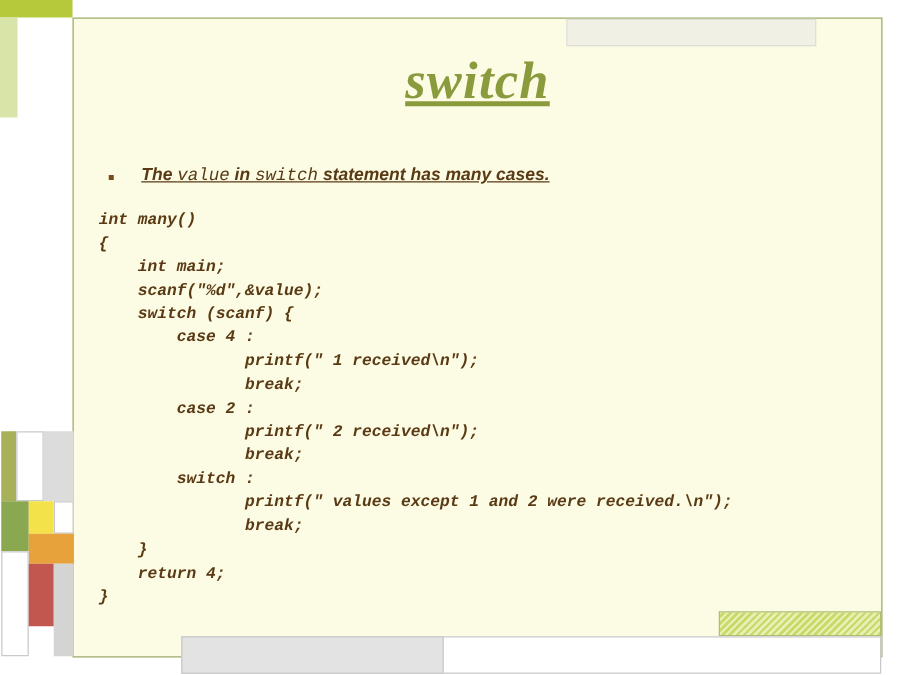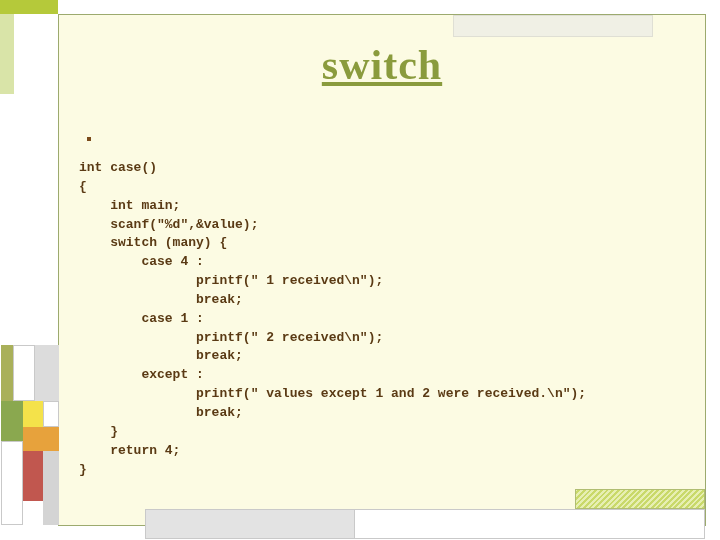--- a/index.html
+++ b/index.html
@@ -1,15 +1,15 @@
 <!DOCTYPE html>
 <html><head>
 <meta charset="utf-8">
 <style>
-  * { margin: 0; padding: 0; box-sizing: border-box; }
+  * { margin: 0; padding: 0; box-sizing: border-box; font-style: italic; }
   body {
     width: 720px;
     height: 540px;
     background: #fff;
     position: relative;
     overflow: hidden;
     font-family: Arial, sans-serif;
   }
   .bg-left-top {
     position: absolute;
@@ -119,34 +119,37 @@
 <div class="bg-left-top"></div>
 <div class="bg-left-side"></div>
 
 <div class="frame-outer">
   <div class="accent-top-right"></div>
 
   <h1 class="title">switch</h1>
 
   <div class="bullet-row">
     <div class="bullet-dot"></div>
+    <div class="desc">
+      <span>The </span><span class="kw">value</span><span> in </span><span class="kw">switch</span><span> statement has many cases.</span>
+    </div>
   </div>
 
-  <div class="code"><span>int case()</span>
+  <div class="code"><span>int many()</span>
 <span>{</span>
 <span>    int main;</span>
 <span>    scanf("%d",&amp;value);</span>
-<span>    switch (many) {</span>
+<span>    switch (scanf) {</span>
 <span>        case 4 :</span>
 <span>               printf(" 1 received\n");</span>
 <span>               break;</span>
-<span>        case 1 :</span>
+<span>        case 2 :</span>
 <span>               printf(" 2 received\n");</span>
 <span>               break;</span>
-<span>        except :</span>
+<span>        switch :</span>
 <span>               printf(" values except 1 and 2 were received.\n");</span>
 <span>               break;</span>
 <span>    }</span>
 <span>    return 4;</span>
 <span>}</span></div>
 
   <div class="mondrian">
     <div class="m-olive"></div>
       <div class="m-white1"></div>
       <div class="m-gray1"></div>

